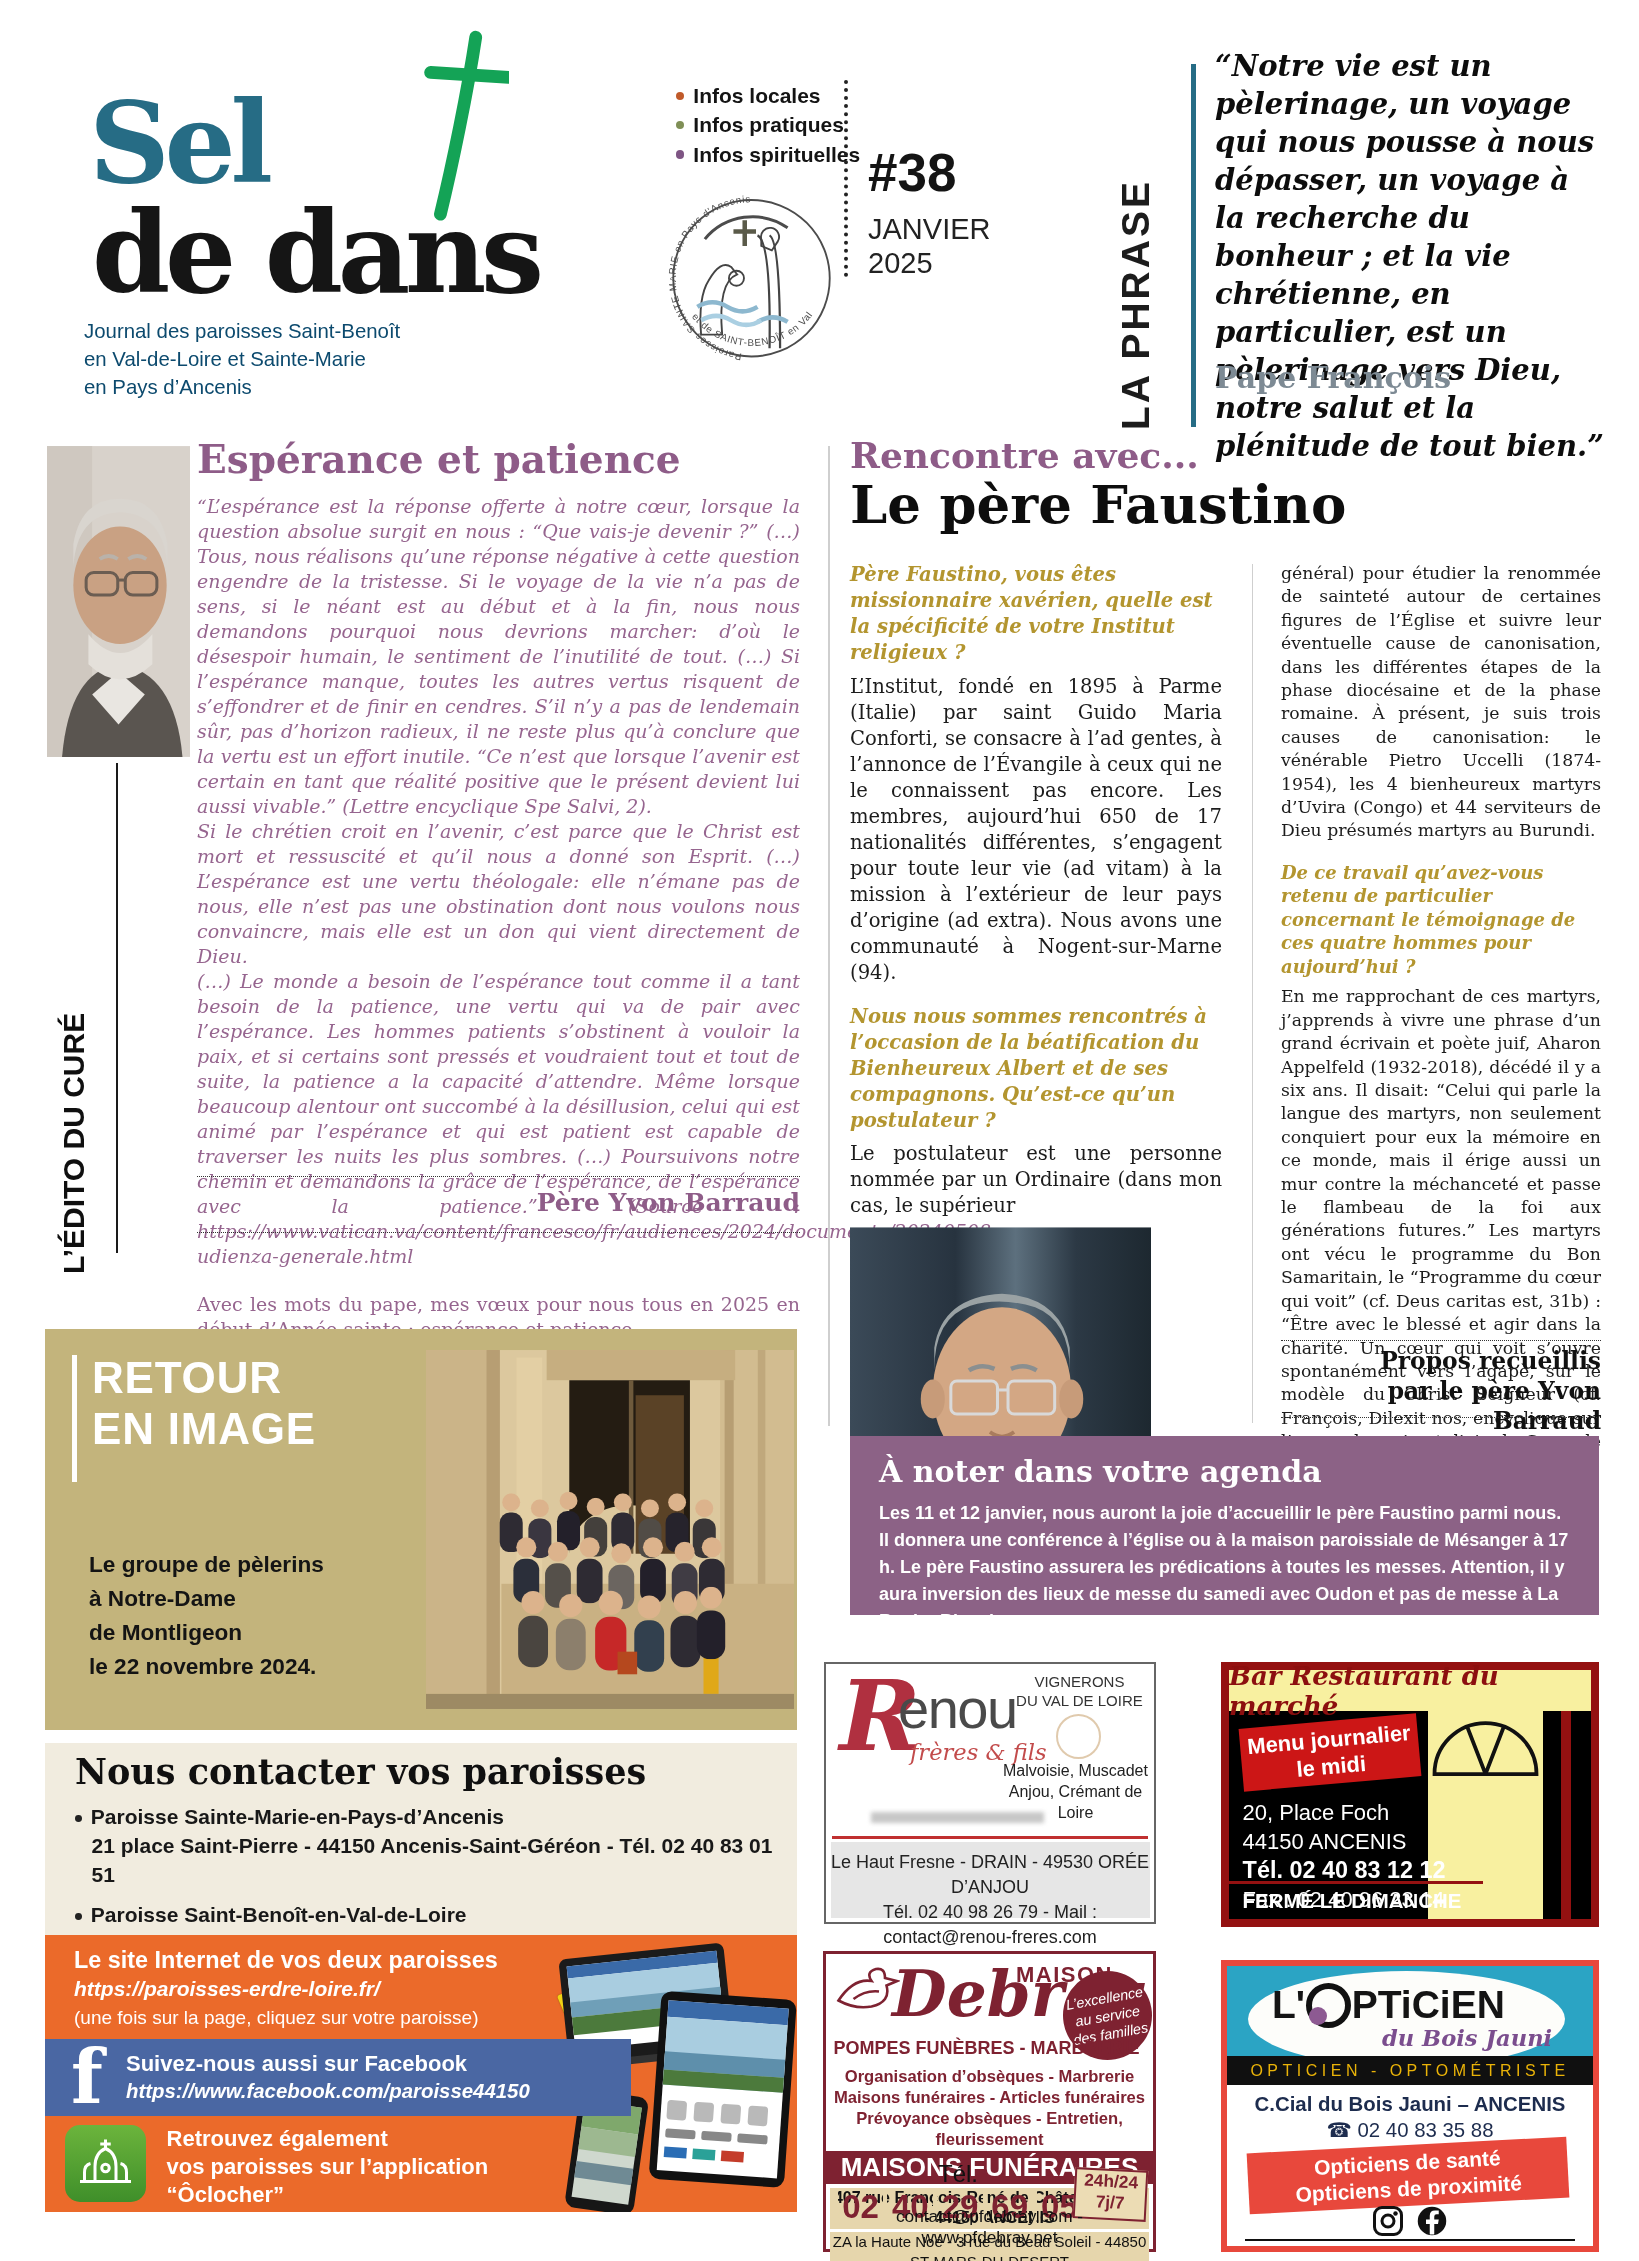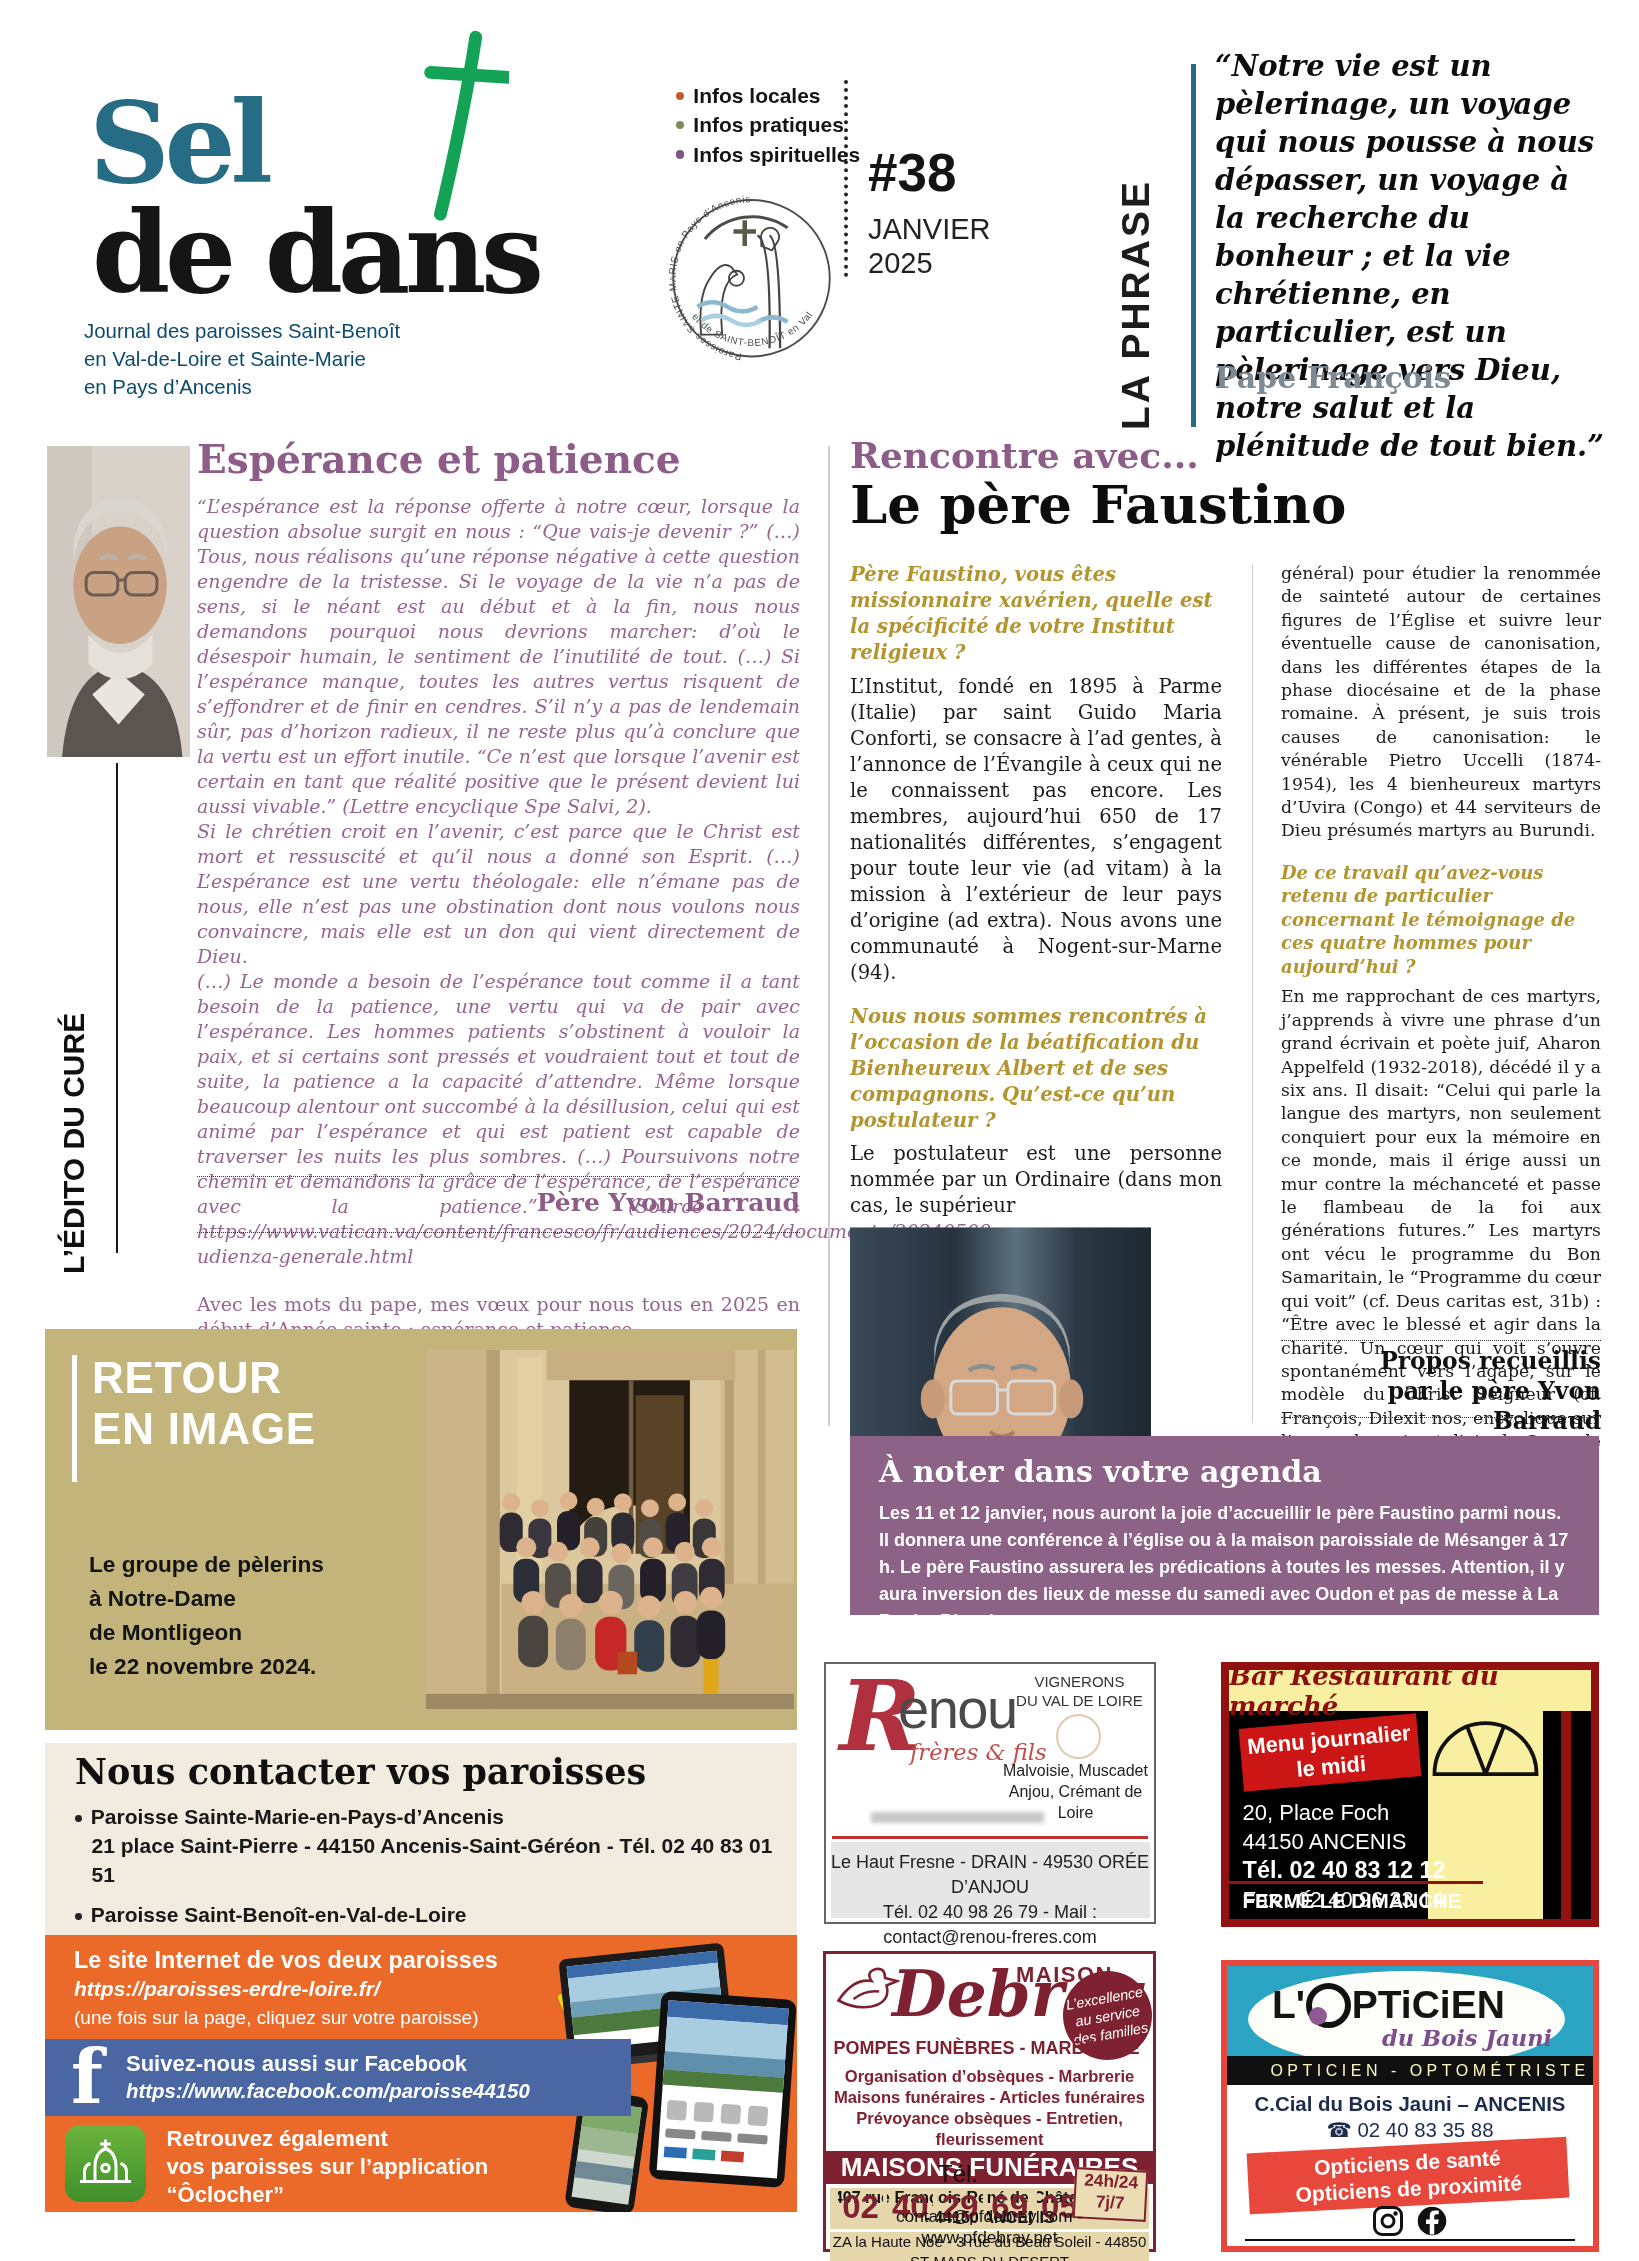--- a/index.html
+++ b/index.html
@@ -183,22 +183,22 @@
   .opt-oval{position:absolute;left:21px;top:4.5px;width:317px;height:96px;background:#fdfdfa;
             border-radius:50%;}
   .opt-logo{position:absolute;left:45px;top:16.6px;font-weight:bold;font-size:39px;color:#141414;
             display:flex;align-items:center;}
   .opt-ring{display:inline-block;width:33px;height:33px;border:6.8px solid #111;border-radius:50%;
             position:relative;margin:0 0.8px;}
   .opt-ring .pdot{position:absolute;left:-3px;bottom:-3px;width:18px;height:18px;border-radius:50%;
                   background:#8d5a92;}
   .opt-sub{position:absolute;left:155px;top:59px;font-family:"DejaVu Serif",serif;font-style:italic;
            font-weight:bold;font-size:22.6px;color:#7b4e8e;}
-  .opt-strip{position:absolute;left:0;top:90px;width:100%;height:29px;background:#101010;color:#fef9c3;
-             font-size:16px;letter-spacing:4.5px;text-align:center;line-height:29px;padding-left:20px;}
+  .opt-strip{position:absolute;left:0;top:90px;width:100%;height:29px;background:#101010;color:#eab308;
+             font-size:16px;letter-spacing:4.5px;text-align:center;line-height:29px;}
   .opt-place{position:absolute;left:0;top:127px;width:100%;text-align:center;font-weight:bold;
              font-size:20.4px;color:#1d2c4e;}
   .opt-phone{position:absolute;left:0;top:152px;width:100%;text-align:center;font-size:20.4px;color:#1d2c4e;}
   .opt-banner{position:absolute;left:21px;top:179px;width:320px;background:#e8483c;color:#fff;
               transform:rotate(-3deg);text-align:center;font-weight:bold;font-size:21px;
               line-height:26px;padding:4.5px 0;}
   .opt-icons{position:absolute;left:0;top:240px;width:100%;display:flex;justify-content:center;gap:13.6px;}
   .opt-hr{position:absolute;left:18px;right:18px;top:273px;height:2.3px;background:#111;}
   .opt-url{position:absolute;left:0;top:277px;width:100%;text-align:center;font-weight:bold;
            font-size:18px;letter-spacing:3px;color:#3a72ad;}

